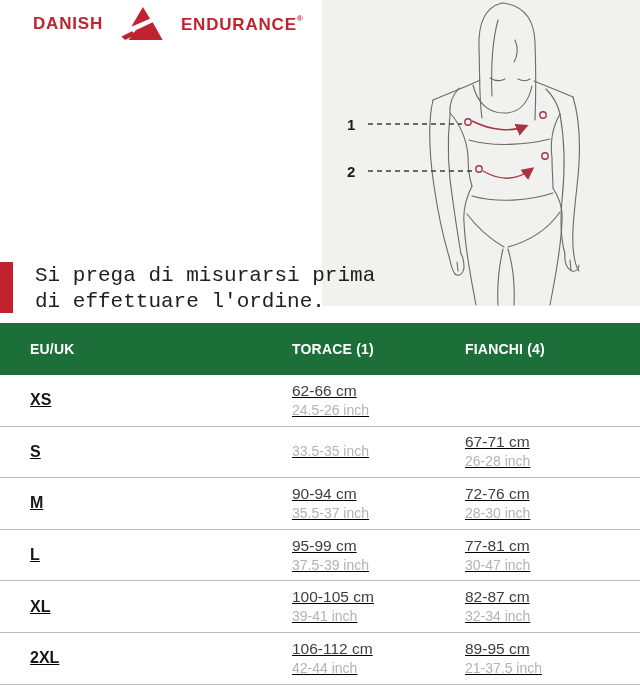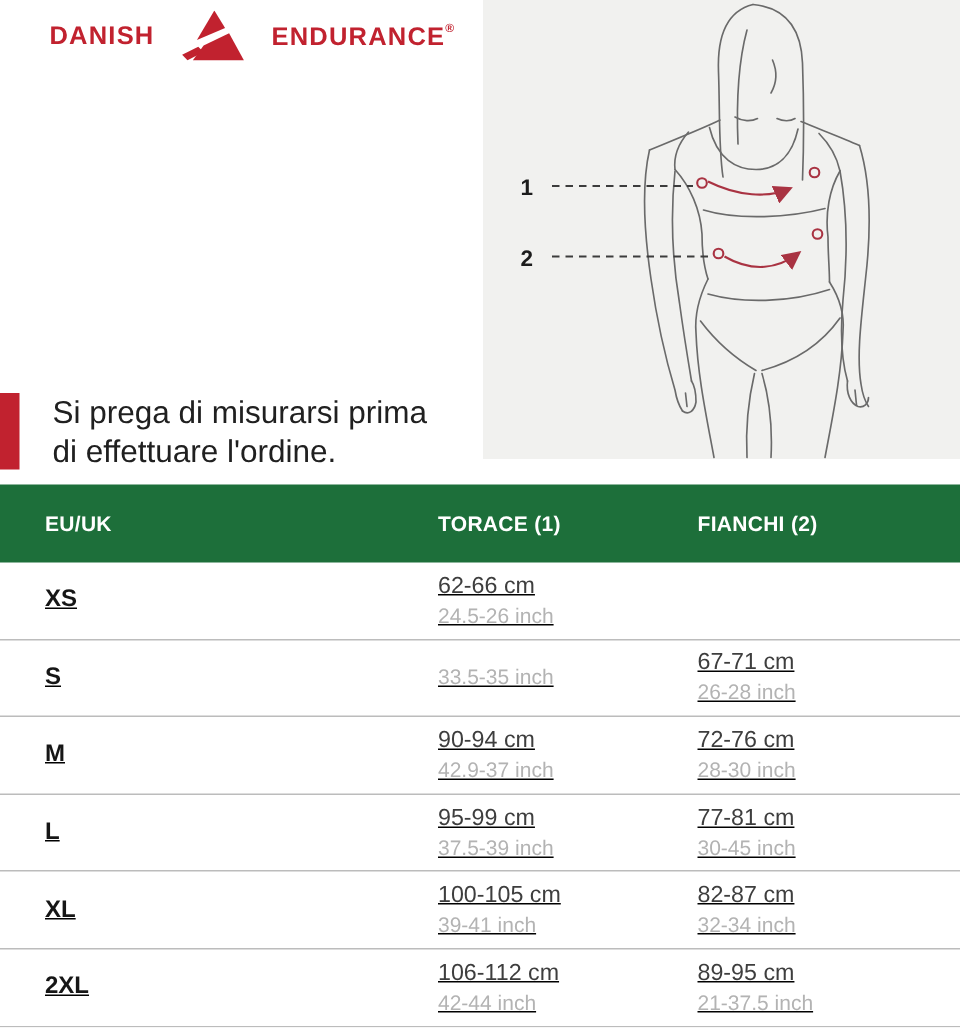--- a/index.html
+++ b/index.html
@@ -24,21 +24,21 @@
   .logo .word{font-size:17px;font-weight:bold;letter-spacing:.8px;color:var(--brand-red);}
   .logo sup{font-size:8px;font-weight:bold;color:var(--brand-red);vertical-align:9px;letter-spacing:0;}
   .logo svg{display:block;}
 
   
   .panel{position:absolute;left:322px;top:0;width:318px;height:306px;background:var(--panel-gray);}
   .panel svg{display:block;width:100%;height:100%;}
 
   
   .note-bar{position:absolute;left:0;top:262px;width:13px;height:51px;background:var(--brand-red);}
-  .note{position:absolute;left:35px;top:263px;font-size:21px;line-height:26px;color:#202020;}
+  .note{position:absolute;left:35px;top:263px;font-size:21px;line-height:26px;color:#202020;font-family:Liberation Mono, monospace;}
 
   
   .table{position:absolute;left:0;top:323px;width:640px;}
   .thead,.trow{display:grid;grid-template-columns:292px 173px auto;align-items:stretch;}
   .thead{height:52px;background:var(--header-green);}
   .th{display:flex;align-items:center;font-size:14px;font-weight:bold;color:#fff;letter-spacing:.2px;}
   .th.size,.td.size{padding-left:30px;}
   .trow{height:51.6px;border-bottom:1px solid var(--row-border);text-decoration:underline;}
   .td{display:flex;flex-direction:column;justify-content:center;}
   .td.size{justify-content:center;font-size:16px;font-weight:bold;color:#161616;}
@@ -134,21 +134,21 @@
   <div class="note-bar"></div>
   <p class="note">
     <span>Si prega di misurarsi prima</span><br>
     <span>di effettuare l'ordine.</span>
   </p>
 
   <div class="table">
     <div class="thead">
       <div class="th size">EU/UK</div>
       <div class="th">TORACE (1)</div>
-      <div class="th">FIANCHI (2)</div>
+      <div class="th">FIANCHI (4)</div>
     </div>
     <div class="tbody">
   <div class="trow">
     <div class="td size">XS</div>
     <div class="td">
       <div class="cm">62-66 cm</div>
       <div class="inch">24.5-26 inch</div>
     </div>
   </div>
 
@@ -160,37 +160,37 @@
     <div class="td">
       <div class="cm">67-71 cm</div>
       <div class="inch">26-28 inch</div>
     </div>
   </div>
 
   <div class="trow">
     <div class="td size">M</div>
     <div class="td">
       <div class="cm">90-94 cm</div>
-      <div class="inch">42.9-37 inch</div>
+      <div class="inch">35.5-37 inch</div>
     </div>
     <div class="td">
       <div class="cm">72-76 cm</div>
       <div class="inch">28-30 inch</div>
     </div>
   </div>
 
   <div class="trow">
     <div class="td size">L</div>
     <div class="td">
       <div class="cm">95-99 cm</div>
       <div class="inch">37.5-39 inch</div>
     </div>
     <div class="td">
       <div class="cm">77-81 cm</div>
-      <div class="inch">30-45 inch</div>
+      <div class="inch">30-47 inch</div>
     </div>
   </div>
 
   <div class="trow">
     <div class="td size">XL</div>
     <div class="td">
       <div class="cm">100-105 cm</div>
       <div class="inch">39-41 inch</div>
     </div>
     <div class="td">

